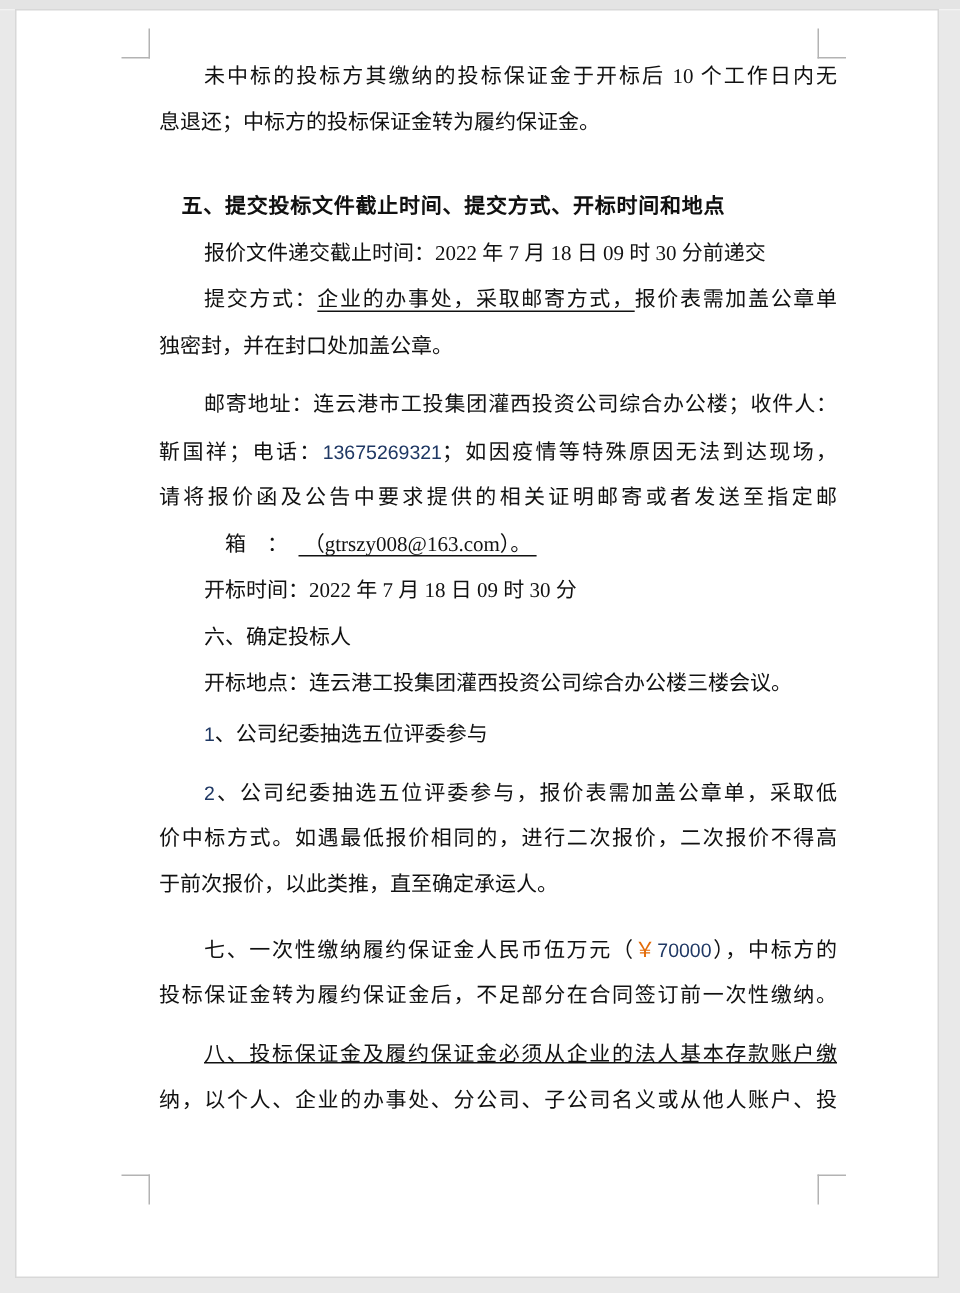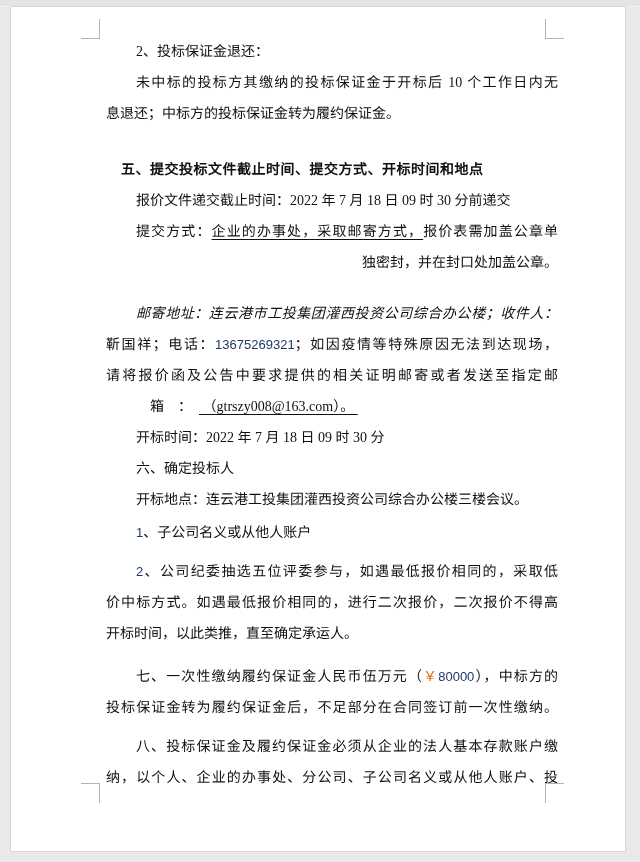--- a/index.html
+++ b/index.html
@@ -39,41 +39,40 @@
   .s-n{color:var(--blue,#1f3864);font-family:Liberation Sans, sans-serif;font-size:13px;}
   .s-c{color:var(--orange,#e36c0a);}
 </style>
 </head>
 <body style="background: rgb(233, 233, 233);">
 
 <div id="canvas">
   <div id="top-band"></div>
   <div id="page" style="background: rgb(255, 255, 255);">
     <div id="text-block">
-        <div class="line" style="padding-left: 30px;"><span class="s-p">2、投标保证金退还：</span></div>
         <div class="line fill" style="padding-left: 30px;"><span class="s-p">未中标的投标方其缴纳的投标保证金于开标后 10 个工作日内无</span></div>
         <div class="line" style="padding-left: 0px;"><span class="s-p">息退还；中标方的投标保证金转为履约保证金。</span></div>
         <div class="line" style="padding-left: 15px; margin-top: 25px;"><span class="s-b">五、提交投标文件截止时间、提交方式、开标时间和地点</span></div>
         <div class="line" style="padding-left: 30px;"><span class="s-p">报价文件递交截止时间：2022 年 7 月 18 日 09 时 30 分前递交</span></div>
         <div class="line fill" style="padding-left: 30px;"><span class="s-p">提交方式：</span><span class="s-u">企业的办事处，采取邮寄方式，</span><span class="s-p">报价表需加盖公章单</span></div>
-        <div class="line" style="padding-left: 0px; text-align: right;"><span class="s-p">独密封，并在封口处加盖公章。</span></div>
-        <div class="line fill" style="padding-left: 30px; margin-top: 20px; font-style: italic;"><span class="s-p">邮寄地址：连云港市工投集团灌西投资公司综合办公楼；收件人：</span></div>
+        <div class="line" style="padding-left: 0px;"><span class="s-p">独密封，并在封口处加盖公章。</span></div>
+        <div class="line fill" style="padding-left: 30px; margin-top: 8px;"><span class="s-p">邮寄地址：连云港市工投集团灌西投资公司综合办公楼；收件人：</span></div>
         <div class="line fill" style="padding-left: 0px;"><span class="s-p">靳国祥；电话：</span><span class="s-n">13675269321</span><span class="s-p">；如因疫情等特殊原因无法到达现场，</span></div>
         <div class="line fill" style="padding-left: 0px;"><span class="s-p">请将报价函及公告中要求提供的相关证明邮寄或者发送至指定邮</span></div>
         <div class="line" style="padding-left: 0px; margin-left: 44px;"><span class="s-p">箱　：　</span><span class="s-u">&nbsp;（gtrszy008@163.com）。&nbsp;</span></div>
         <div class="line" style="padding-left: 30px;"><span class="s-p">开标时间：2022 年 7 月 18 日 09  时 30 分</span></div>
         <div class="line" style="padding-left: 30px;"><span class="s-p">六、确定投标人</span></div>
         <div class="line" style="padding-left: 30px;"><span class="s-p">开标地点：连云港工投集团灌西投资公司综合办公楼三楼会议。</span></div>
-        <div class="line" style="padding-left: 30px; margin-top: 2px;"><span class="s-n">1</span><span class="s-p">、子公司名义或从他人账户</span></div>
-        <div class="line fill" style="padding-left: 30px; margin-top: 8px;"><span class="s-n">2</span><span class="s-p">、公司纪委抽选五位评委参与，如遇最低报价相同的，采取低</span></div>
+        <div class="line" style="padding-left: 30px; margin-top: 2px;"><span class="s-n">1</span><span class="s-p">、公司纪委抽选五位评委参与</span></div>
+        <div class="line fill" style="padding-left: 30px; margin-top: 8px;"><span class="s-n">2</span><span class="s-p">、公司纪委抽选五位评委参与，报价表需加盖公章单，采取低</span></div>
         <div class="line fill" style="padding-left: 0px; font-family: Liberation Serif, serif;"><span class="s-p">价中标方式。如遇最低报价相同的，进行二次报价，二次报价不得高</span></div>
-        <div class="line" style="padding-left: 0px;"><span class="s-p">开标时间，以此类推，直至确定承运人。</span></div>
-        <div class="line fill" style="padding-left: 30px; margin-top: 12px;"><span class="s-p">七、一次性缴纳履约保证金人民币伍万元（</span><span class="s-c">￥</span><span class="s-n">80000</span><span class="s-p">），中标方的</span></div>
+        <div class="line" style="padding-left: 0px;"><span class="s-p">于前次报价，以此类推，直至确定承运人。</span></div>
+        <div class="line fill" style="padding-left: 30px; margin-top: 12px;"><span class="s-p">七、一次性缴纳履约保证金人民币伍万元（</span><span class="s-c">￥</span><span class="s-n">70000</span><span class="s-p">），中标方的</span></div>
         <div class="line fill" style="padding-left: 0px;"><span class="s-p">投标保证金转为履约保证金后，不足部分在合同签订前一次性缴纳。</span></div>
-        <div class="line fill" style="padding-left: 30px; margin-top: 8px;"><span class="s-p">八、投标保证金及履约保证金必须从企业的法人基本存款账户缴</span></div>
+        <div class="line fill" style="padding-left: 30px; margin-top: 8px; text-decoration: underline;"><span class="s-p">八、投标保证金及履约保证金必须从企业的法人基本存款账户缴</span></div>
         <div class="line fill" style="padding-left: 0px;"><span class="s-p">纳，以个人、企业的办事处、分公司、子公司名义或从他人账户、投</span></div>
       </div>
   </div>
   <div class="crop tl"></div>
   <div class="crop tr"></div>
   <div class="crop bl"></div>
   <div class="crop br"></div>
 </div>
 
 </body></html>

